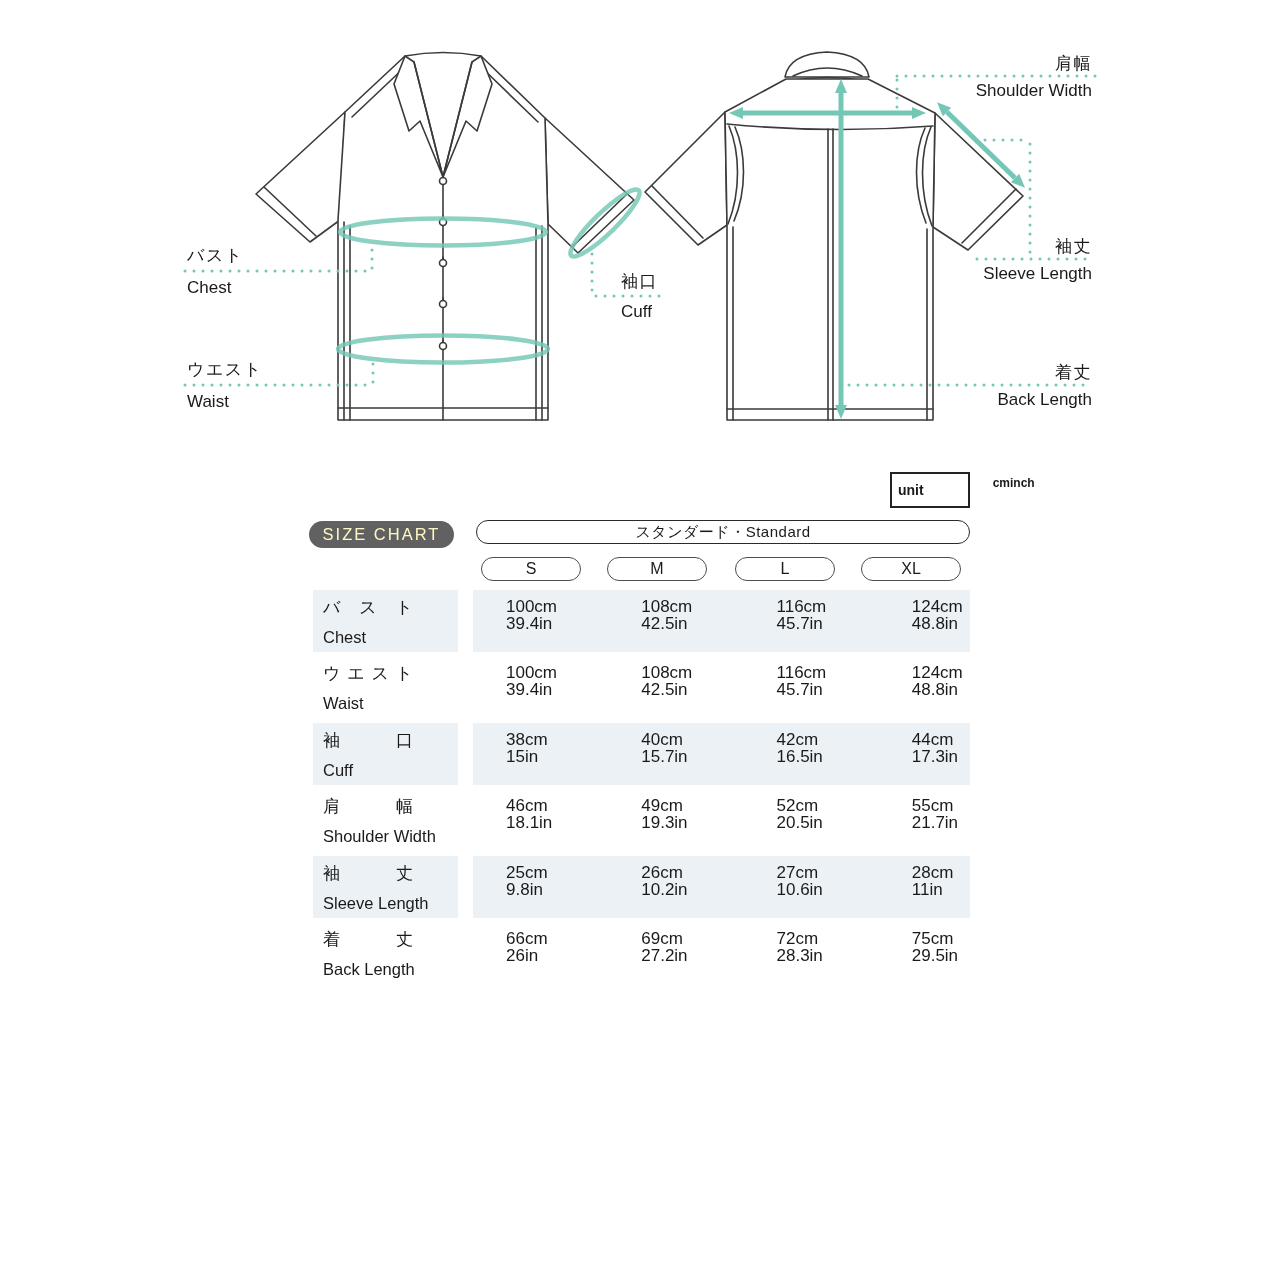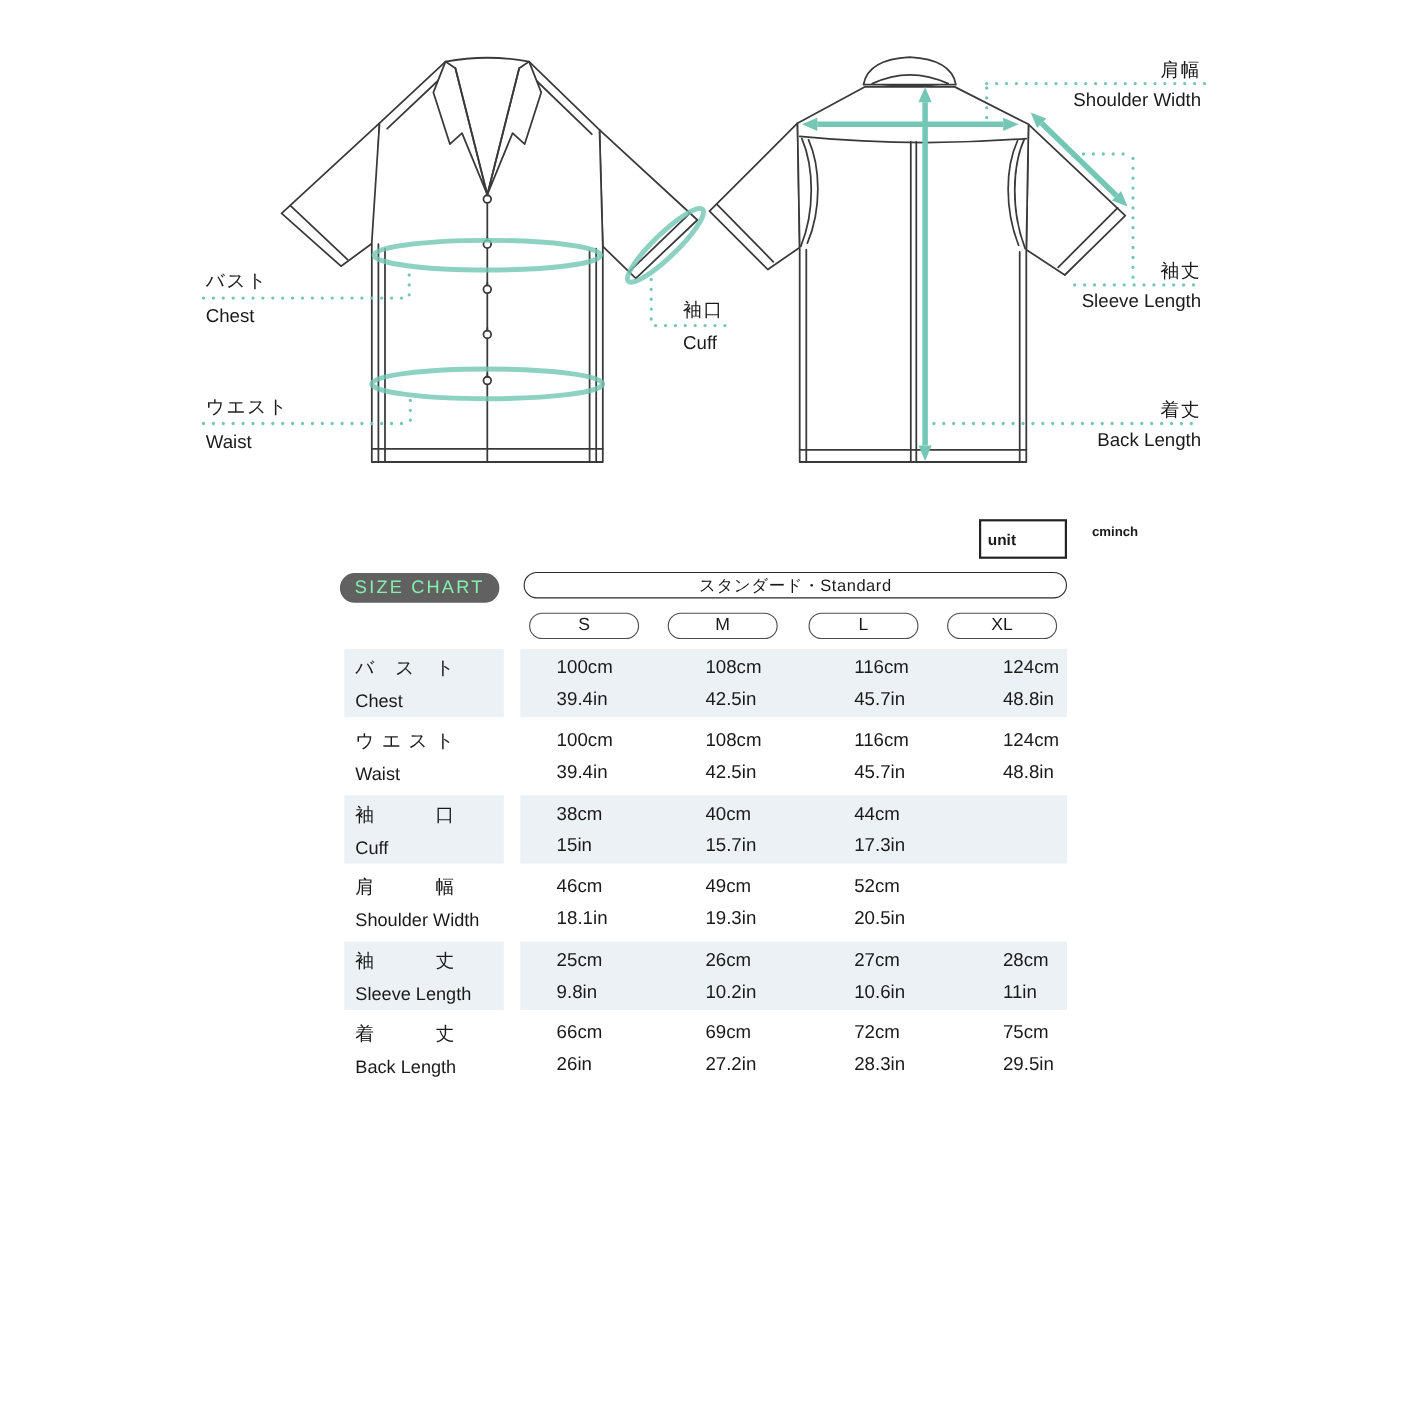--- a/index.html
+++ b/index.html
@@ -39,39 +39,39 @@
     display:flex;align-items:center;gap:32px;
   }
   .unit-box .unit-word{font-weight:bold;font-size:14px;margin-left:6px;letter-spacing:0;}
   .unit-box .bracket{margin:0 2px 0 3px;display:block;}
   .unit-box .unit-stack{display:flex;flex-direction:row;justify-content:space-between;height:26px;}
   .unit-box .unit-stack span{font-weight:bold;font-size:12px;line-height:1;}
   
   .pill{box-sizing:border-box;display:flex;align-items:center;justify-content:center;}
   .size-chart-pill{
     position:absolute;left:309px;top:521px;width:145px;height:27px;border-radius:14px;
-    background:var(--pillbg);color:#86efac;font-size:16.5px;letter-spacing:2px;
+    background:var(--pillbg);color:#fef9c3;font-size:16.5px;letter-spacing:2px;
   }
   .standard-pill{
     position:absolute;left:476px;top:520px;width:494px;height:24px;border-radius:15px;
     border:1.6px solid #2a2a2a;background:#fff;font-size:15px;letter-spacing:.5px;
   }
   .size-pill{
     position:absolute;top:557px;width:100px;height:24px;border-radius:12px;
     border:1.2px solid #4d4d4d;background:#fff;font-size:16px;
   }
   
   .t-row{position:absolute;left:313px;width:657px;height:62px;}
   .row-label{position:absolute;left:0;top:0;width:145px;height:62px;box-sizing:border-box;padding:9px 0 0 10px;}
   .row-data{position:absolute;left:160px;top:0;width:497px;height:62px;display:grid;grid-template-columns:repeat(4,1fr);gap:44px;}
   .t-row.alt .row-label,.t-row.alt .row-data{background:var(--rowbg);}
   .row-label .jp{display:inline-block;width:90px;font-size:17px;text-align:justify;text-align-last:justify;line-height:1;}
   .row-label .en{font-size:16.5px;line-height:1;margin-top:12px;}
   .cell{box-sizing:border-box;padding:8px 0 0 33px;font-size:17px;line-height:1;}
-  .cell .in{margin-top:12px;}
+  .cell .in{}
 </style>
 </head>
 <body>
 
 <svg id="hero-svg" viewBox="0 0 1280 470">
   <defs>
     <marker id="ah" markerUnits="userSpaceOnUse" markerWidth="18" markerHeight="16" viewBox="0 0 18 16" refX="2" refY="8" orient="auto-start-reverse">
       <path d="M2,2 L16,8 L2,14 Z"></path>
     </marker>
   </defs>
@@ -260,20 +260,24 @@
     <div class="row-data">
       <div class="cell">
         <div class="cm">38cm</div>
         <div class="in">15in</div>
       </div>
       <div class="cell">
         <div class="cm">40cm</div>
         <div class="in">15.7in</div>
       </div>
       <div class="cell">
+        <div class="cm">42cm</div>
+        <div class="in">16.5in</div>
+      </div>
+      <div class="cell">
         <div class="cm">44cm</div>
         <div class="in">17.3in</div>
       </div>
     </div>
   </div>
 
   <div class="t-row" style="top: 789px;">
     <div class="row-label">
       <span class="jp">肩幅</span>
       <div class="en">Shoulder Width</div>
@@ -284,20 +288,24 @@
         <div class="in">18.1in</div>
       </div>
       <div class="cell">
         <div class="cm">49cm</div>
         <div class="in">19.3in</div>
       </div>
       <div class="cell">
         <div class="cm">52cm</div>
         <div class="in">20.5in</div>
       </div>
+      <div class="cell">
+        <div class="cm">55cm</div>
+        <div class="in">21.7in</div>
+      </div>
     </div>
   </div>
 
   <div class="t-row alt" style="top: 856px;">
     <div class="row-label">
       <span class="jp">袖丈</span>
       <div class="en">Sleeve Length</div>
     </div>
     <div class="row-data">
       <div class="cell">

